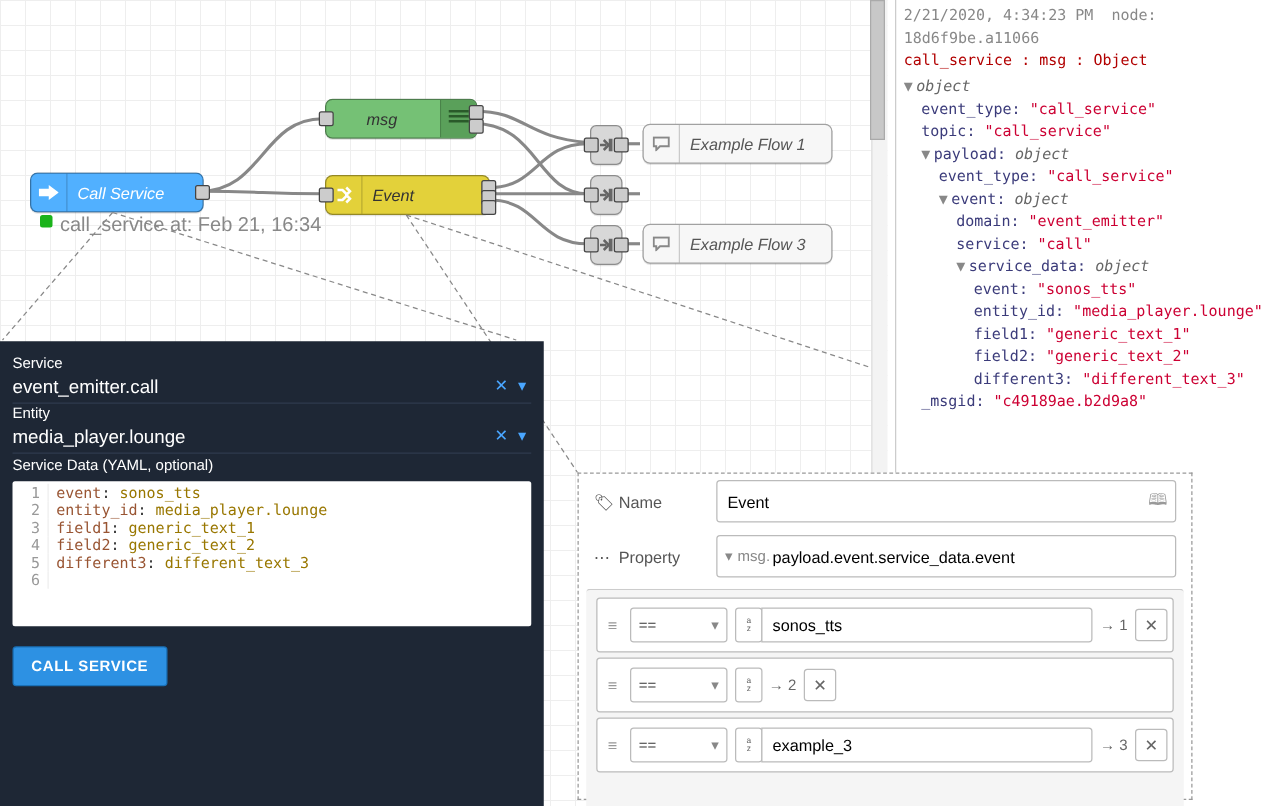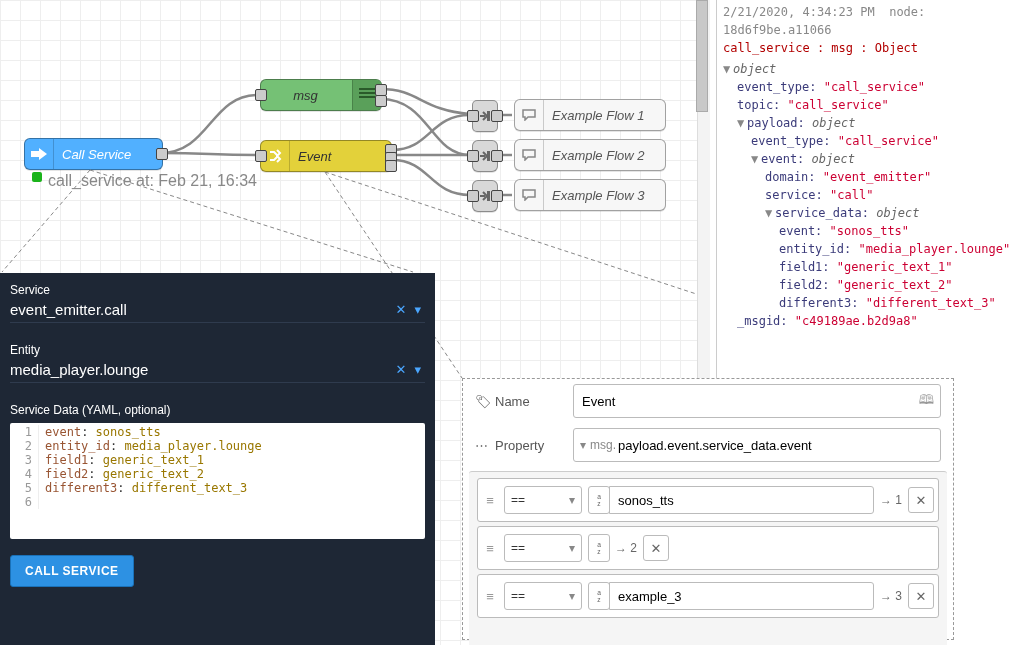--- a/index.html
+++ b/index.html
@@ -27,21 +27,21 @@
 .dbg-sub .svc{color:#b20000}
 .tree{padding-left:6px}
 .row{white-space:nowrap}
 .caret{display:inline-block;width:10px;color:#888}
 .key{color:#3b3b7a}
 .typ{color:#666;font-style:italic}
 .str{color:#c03}
 
 .svc-panel{position:absolute;left:0;bottom:0;width:415px;top:273px;background:#1e2735;color:#d6dae0;padding:10px 10px 6px}
 .svc-label{color:#ffffff;font-size:12px}
-.svc-field{display:flex;align-items:center;border-bottom:1px solid #2f3b4e;margin-bottom:20px}
+.svc-field{display:flex;border-bottom:1px solid #2f3b4e;margin-bottom:0}
 .svc-field input{flex:1;background:none;border:none;color:#fff;font-size:15px;padding:4px 0;outline:none}
 .svc-field .x{color:#4aa6ff;padding:4px}
 .svc-field .dd{color:#4aa6ff;padding:4px}
 .yaml-label{font-size:12px;margin:2px 0 6px;color:#fff}
 .yaml-box{background:#fff;border-radius:2px;color:#333;font-family:Menlo,monospace;font-size:12px;padding:2px 0;height:112px;overflow:hidden}
 .yaml-ln{display:flex}
 .yaml-gut{width:22px;text-align:right;color:#999;padding-right:6px;border-right:1px solid #eee}
 .yaml-txt{padding-left:6px}
 .yk{color:#953}.ys{color:#997700}
 .call-btn{margin-top:16px;background:#2d91e3;border:1px solid #1a71b8;color:#fff;font-weight:bold;padding:8px 14px;letter-spacing:.5px;border-radius:3px;font-size:12px}
@@ -146,28 +146,20 @@
   <div class="node node-link" style="left:472px;top:140px;width:24px">
     <div class="port" style="left:-6px;top:9px"></div>
     <div style="flex:1;display:flex;align-items:center;justify-content:center">
       <svg width="12" height="12" viewBox="0 0 12 12">
             <path d="M1 6h5M4 2l4 4-4 4" stroke="#666" stroke-width="2" fill="none"></path>
             <rect x="8" y="1" width="3" height="10" fill="#666"></rect>
           </svg>
     </div>
     <div class="port" style="right:-6px;top:9px"></div>
   </div>
-  <div class="node node-flow" style="left:514px;top:139px;width:150px">
-    <div class="icon-slot">
-      <svg width="14" height="12" viewBox="0 0 14 12">
-            <path d="M1 1h12v7H6l-3 3V8H1z" fill="none" stroke="#888" stroke-width="1.5"></path>
-          </svg>
-    </div>
-    <div class="label-slot">Example Flow 2</div>
-  </div>
 
   <div class="node node-link" style="left:472px;top:180px;width:24px">
     <div class="port" style="left:-6px;top:9px"></div>
     <div style="flex:1;display:flex;align-items:center;justify-content:center">
       <svg width="12" height="12" viewBox="0 0 12 12">
             <path d="M1 6h5M4 2l4 4-4 4" stroke="#666" stroke-width="2" fill="none"></path>
             <rect x="8" y="1" width="3" height="10" fill="#666"></rect>
           </svg>
     </div>
     <div class="port" style="right:-6px;top:9px"></div>

